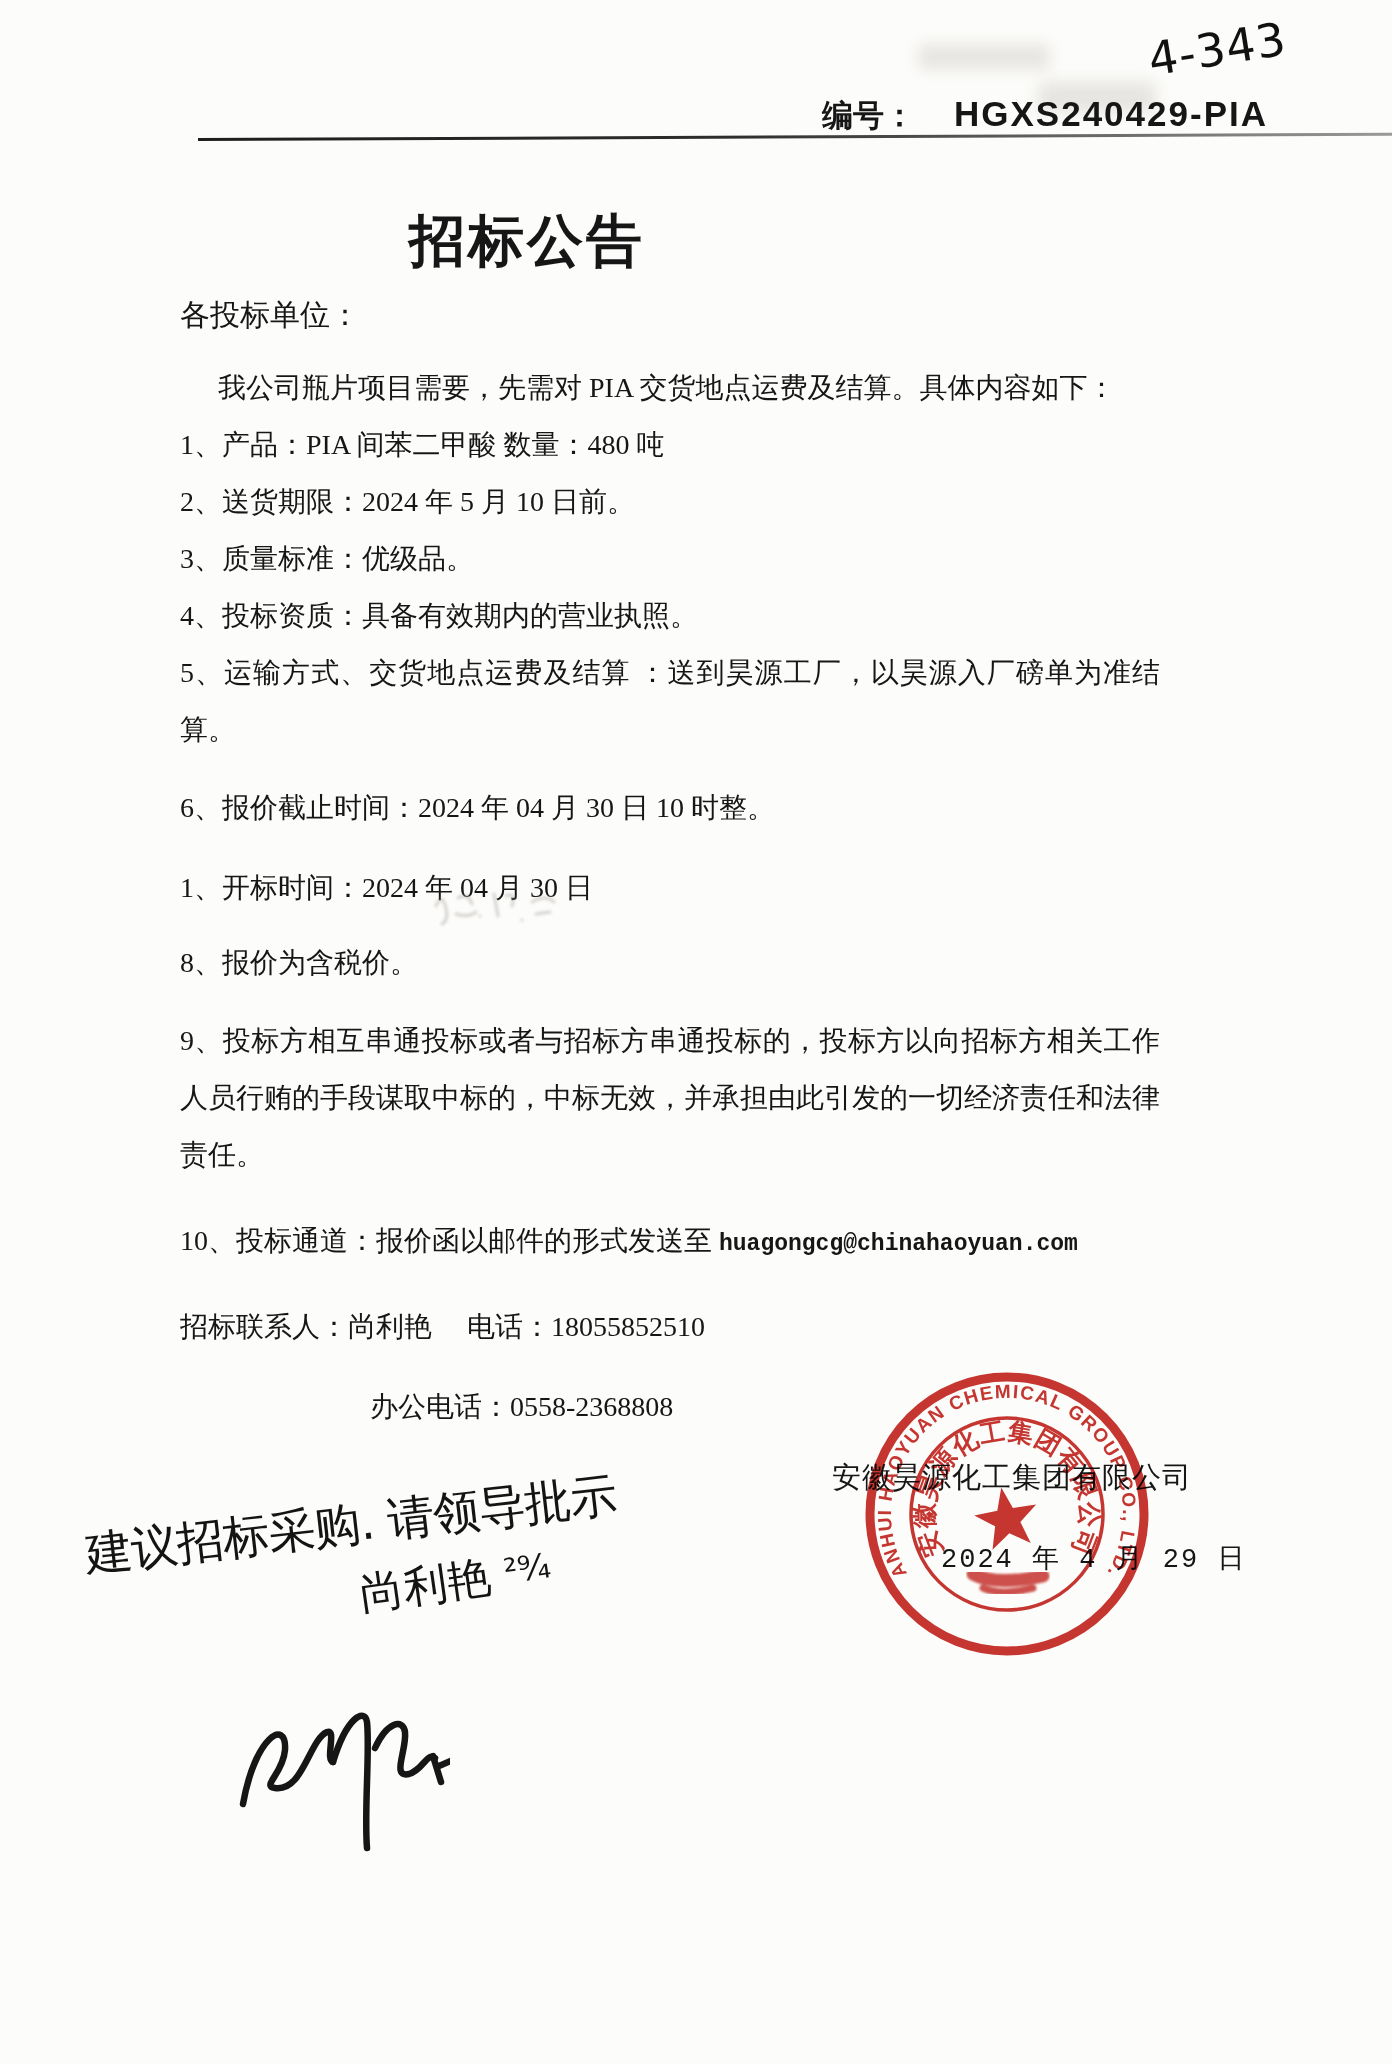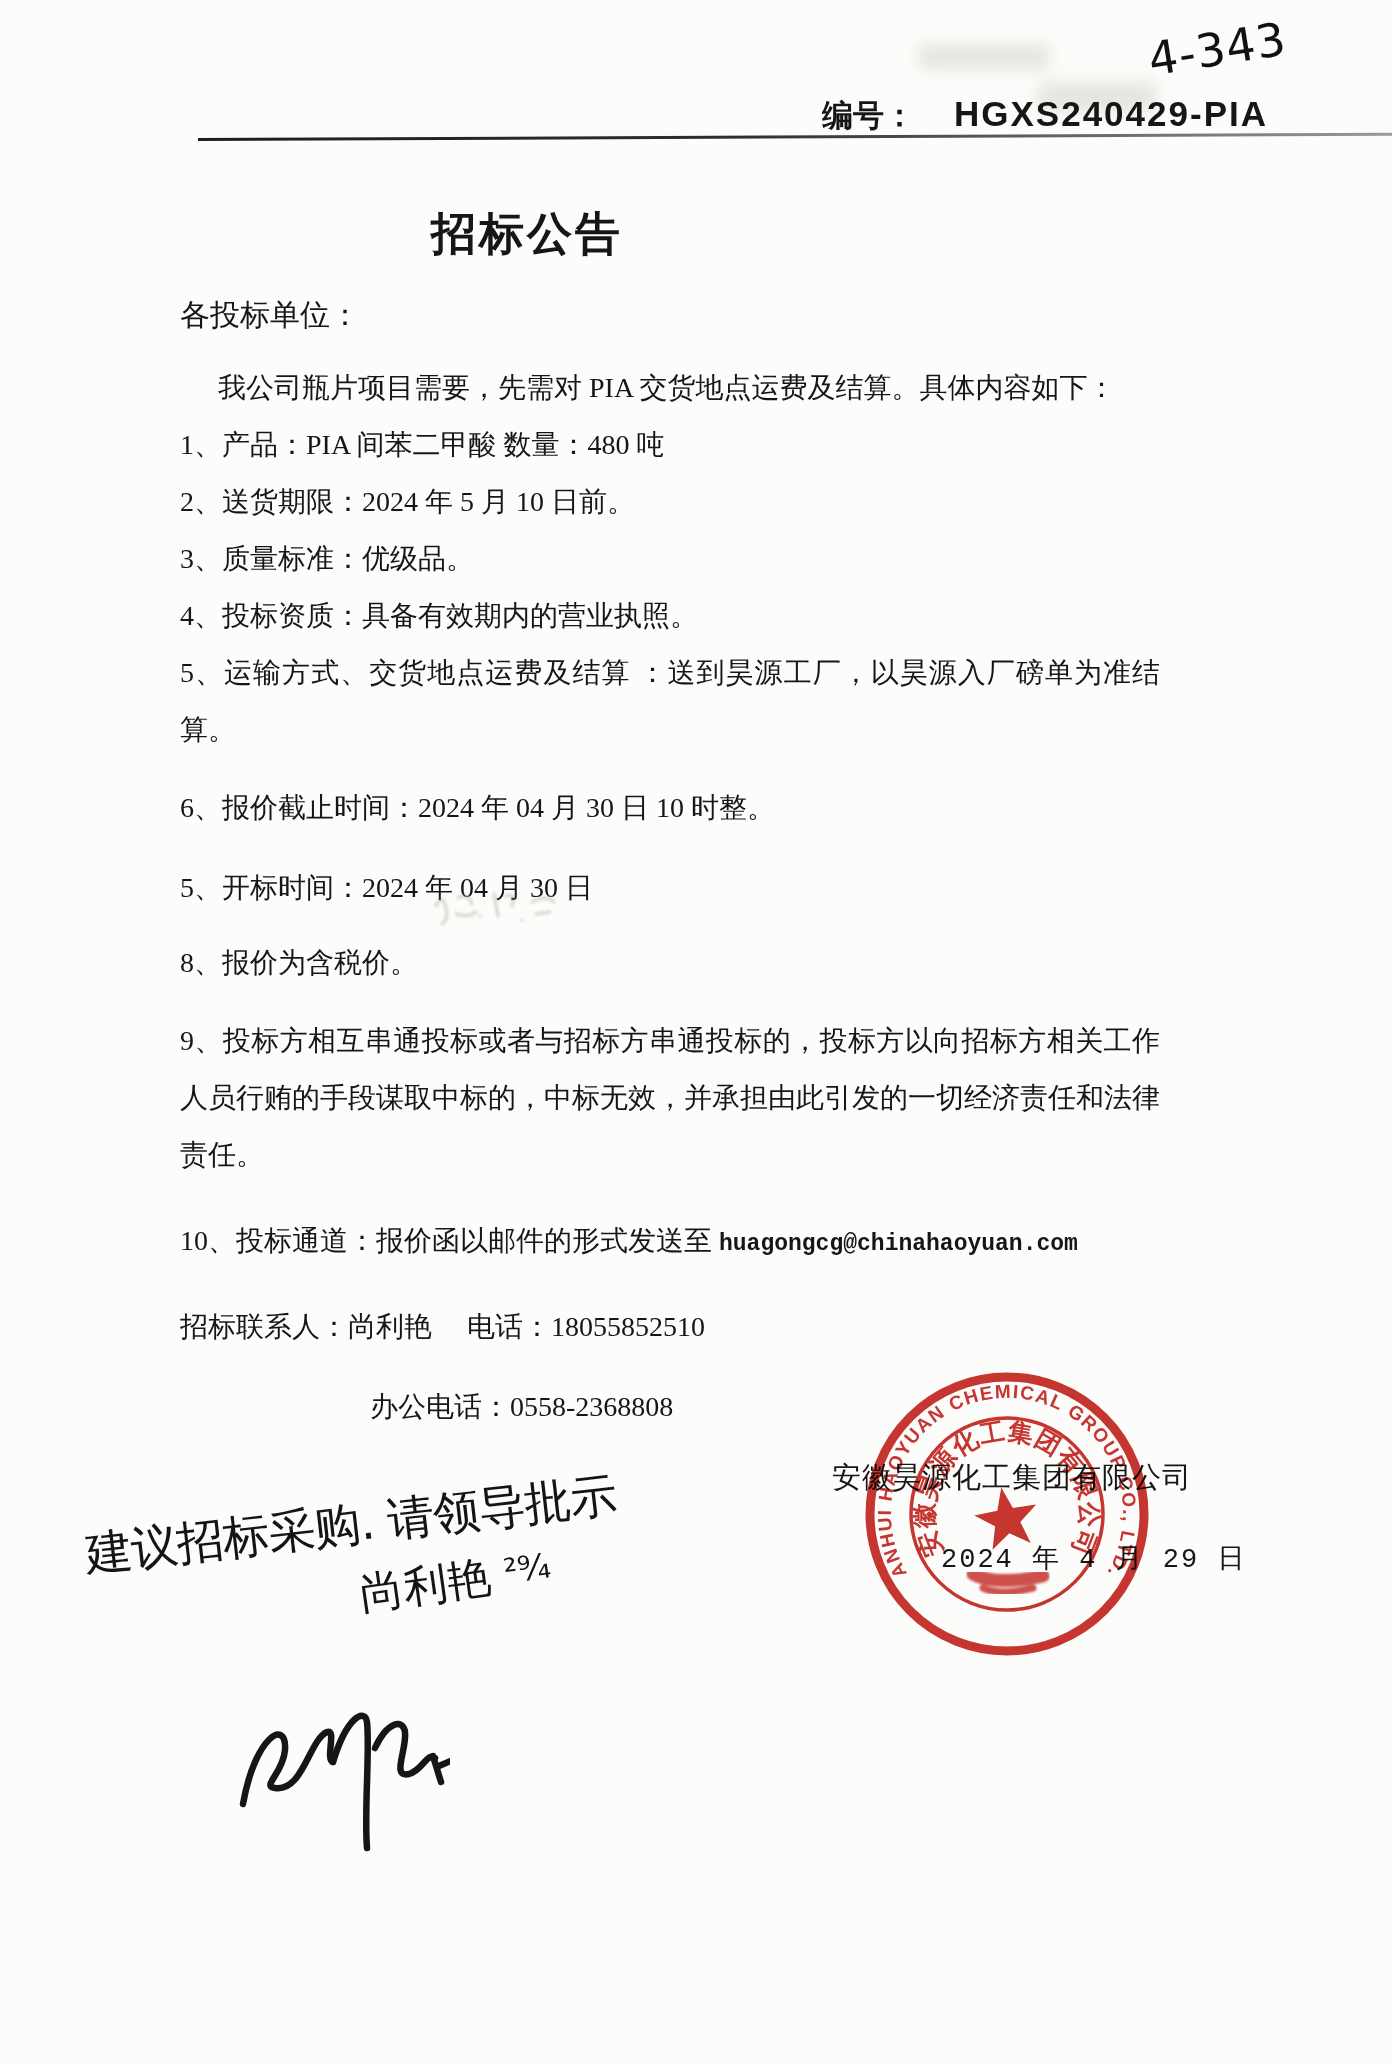--- a/index.html
+++ b/index.html
@@ -16,21 +16,21 @@
   .header-rule{position:absolute;left:198px;top:138px;width:1194px;height:3px;
                background:linear-gradient(90deg,#1d1d1d 0%,#2e2e2e 45%,#9a9a98 100%);
                transform:rotate(-0.25deg);transform-origin:left center;}
   .faint-smudge-a{position:absolute;left:918px;top:44px;width:132px;height:26px;background:#e8e6e2;
                   filter:blur(7px);border-radius:6px;}
   .faint-smudge-b{position:absolute;left:1038px;top:82px;width:118px;height:30px;background:#e6e4e0;
                   filter:blur(8px);border-radius:6px;}
 
   
   .title{position:absolute;left:327px;top:204px;width:400px;text-align:center;
-         font-family:Liberation Serif, serif;font-weight:bold;font-size:45px;letter-spacing:3px;}
+         font-family:Liberation Serif, serif;font-weight:bold;font-size:56px;letter-spacing:3px;}
   .body-col{position:absolute;left:180px;top:286px;width:980px;font-size:28px;line-height:57px;
             text-align:justify;}
   .body-col p{margin:0;}
   .salutation{font-size:30px;text-align:left;}
   .intro{text-indent:38px;margin-top:16px !important;}
   .m18{margin-top:18px !important;}
   .m21{margin-top:21px !important;}
   .m23{margin-top:23px !important;}
   .m25{margin-top:25px !important;}
   .m29{margin-top:29px !important;}
@@ -81,21 +81,21 @@
 
   <div class="body-col">
     <p class="salutation">各投标单位：</p>
     <p class="intro">我公司瓶片项目需要，先需对 PIA 交货地点运费及结算。具体内容如下：</p>
     <p>1、产品：PIA 间苯二甲酸  数量：480 吨</p>
     <p>2、送货期限：2024 年 5 月 10 日前。</p>
     <p>3、质量标准：优级品。</p>
     <p>4、投标资质：具备有效期内的营业执照。</p>
     <p>5、运输方式、交货地点运费及结算 ：送到昊源工厂，以昊源入厂磅单为准结算。</p>
     <p class="m21">6、报价截止时间：2024 年 04 月 30 日 10 时整。</p>
-    <p class="m23">5、开标时间：2024 年 04 月 30 日</p>
+    <p class="m23">1、开标时间：2024 年 04 月 30 日</p>
     <p class="m18">8、报价为含税价。</p>
     <p class="m21">9、投标方相互串通投标或者与招标方串通投标的，投标方以向招标方相关工作人员行贿的手段谋取中标的，中标无效，并承担由此引发的一切经济责任和法律责任。</p>
     <p class="m29"><span>10、投标通道：报价函以邮件的形式发送至 </span><span class="email">huagongcg@chinahaoyuan.com</span></p>
     <p class="m25 contact-line">招标联系人：尚利艳　 电话：18055852510</p>
     <p class="m23 office-line">办公电话：0558-2368808</p>
   </div>
 
   <svg class="smudge7" width="160" height="60" viewBox="0 0 160 60">
     <g stroke="#a7a099" stroke-width="3" fill="none" stroke-linecap="round" opacity="0.75">
       <path d="M8 30 q 6 -14 10 2 q 3 12 -4 16"></path>

